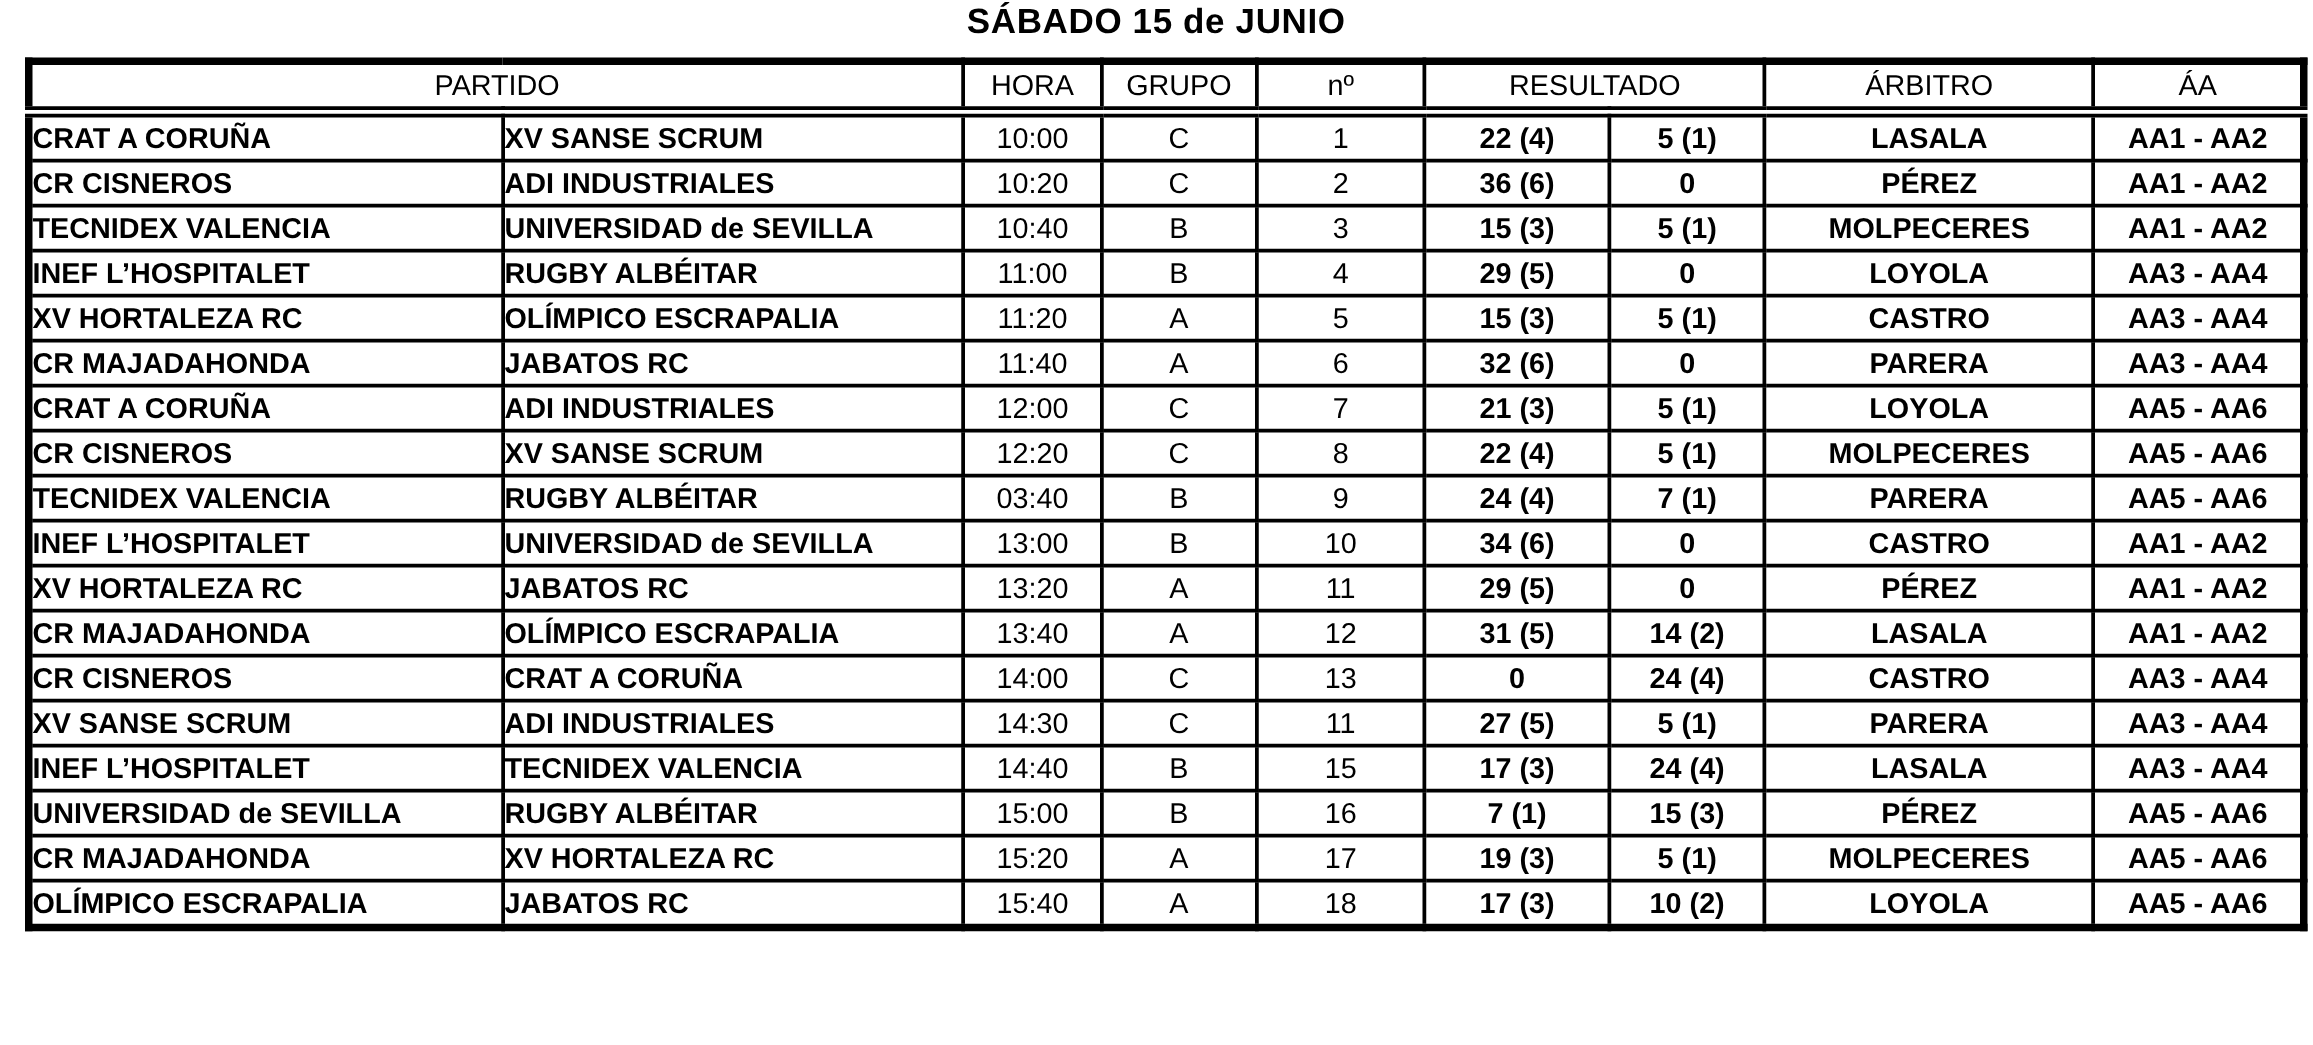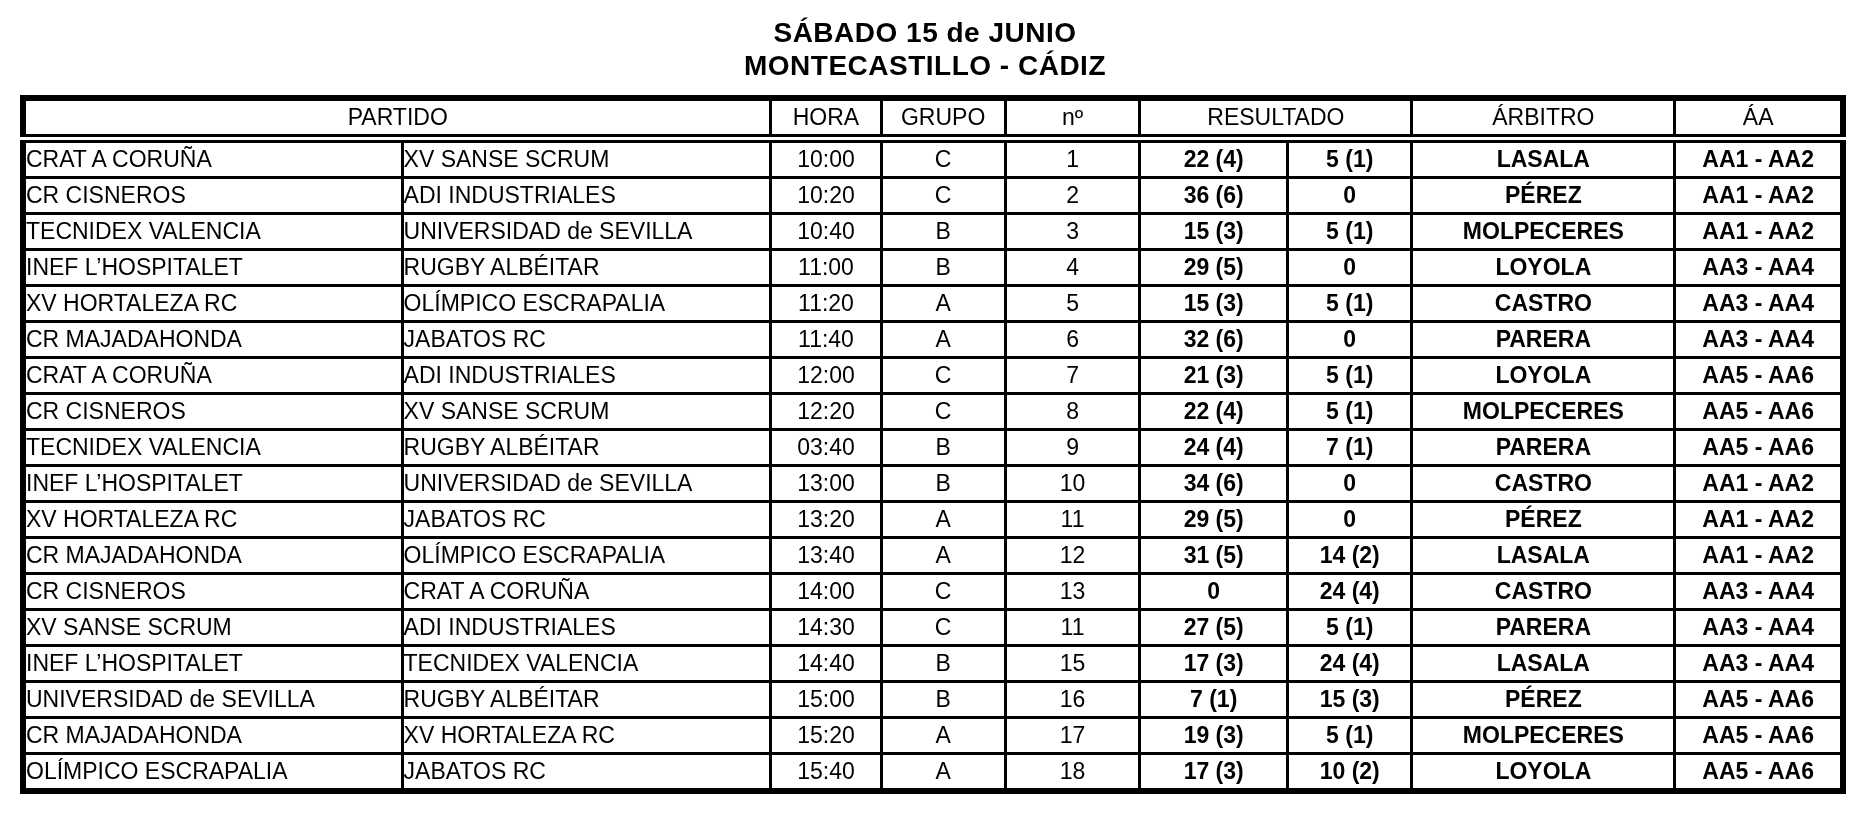--- a/index.html
+++ b/index.html
@@ -11,21 +11,21 @@
     font-family: "Liberation Sans", sans-serif;
     color: #000000;
   }
   .page {
     width: 1850px;
     height: 836px;
     overflow: hidden;
   }
   .title-block {
     text-align: center;
-    padding-top: 16px;
+    padding-top: 0;
     font-weight: bold;
     font-size: 28px;
     line-height: 33px;
     letter-spacing: 0.5px;
   }
   table.schedule {
     border-collapse: collapse;
     table-layout: fixed;
     margin: 13px 0 0 20px;
     width: 1826px;
@@ -45,36 +45,36 @@
     font-weight: normal;
     text-align: center;
     border-bottom: 9px double #000;
   }
   table.schedule thead th.bold {
     font-weight: normal;
   }
   td.team {
     text-align: left;
     padding-left: 4px;
+    font-weight: bold;
   }
   td.center {
     text-align: center;
   }
   td.bold {
     font-weight: bold;
   }
 </style>
 </head>
 <body>
 
 <div class="page">
 
   <div class="title-block">
     <div>SÁBADO 15 de JUNIO</div>
-    <div>MONTECASTILLO - CÁDIZ</div>
   </div>
 
   <table class="schedule">
     <colgroup>
       <col style="width:372px">
       <col style="width:362px">
       <col style="width:108px">
       <col style="width:122px">
       <col style="width:132px">
       <col style="width:145px">

